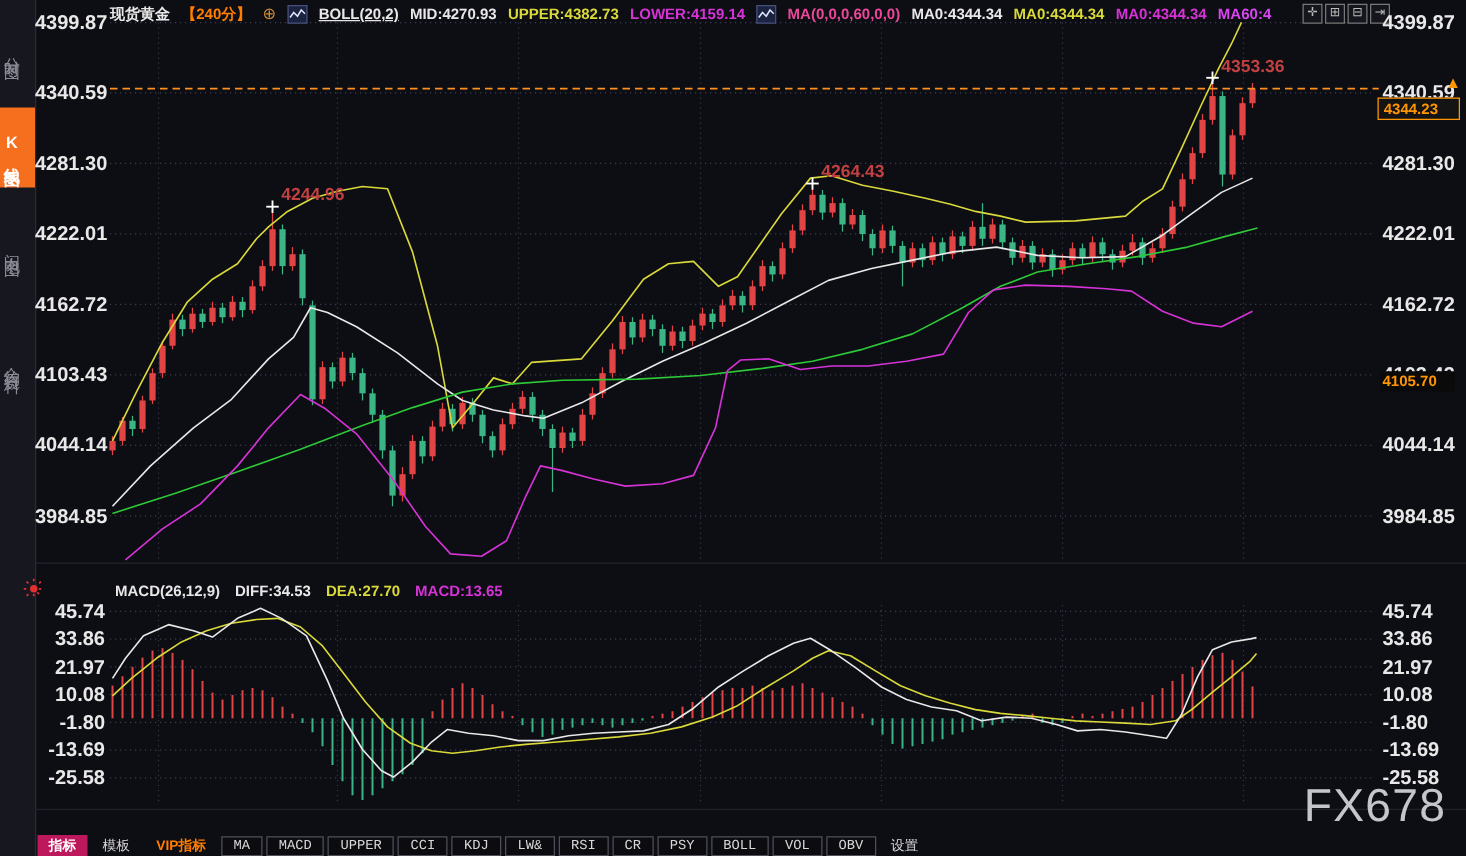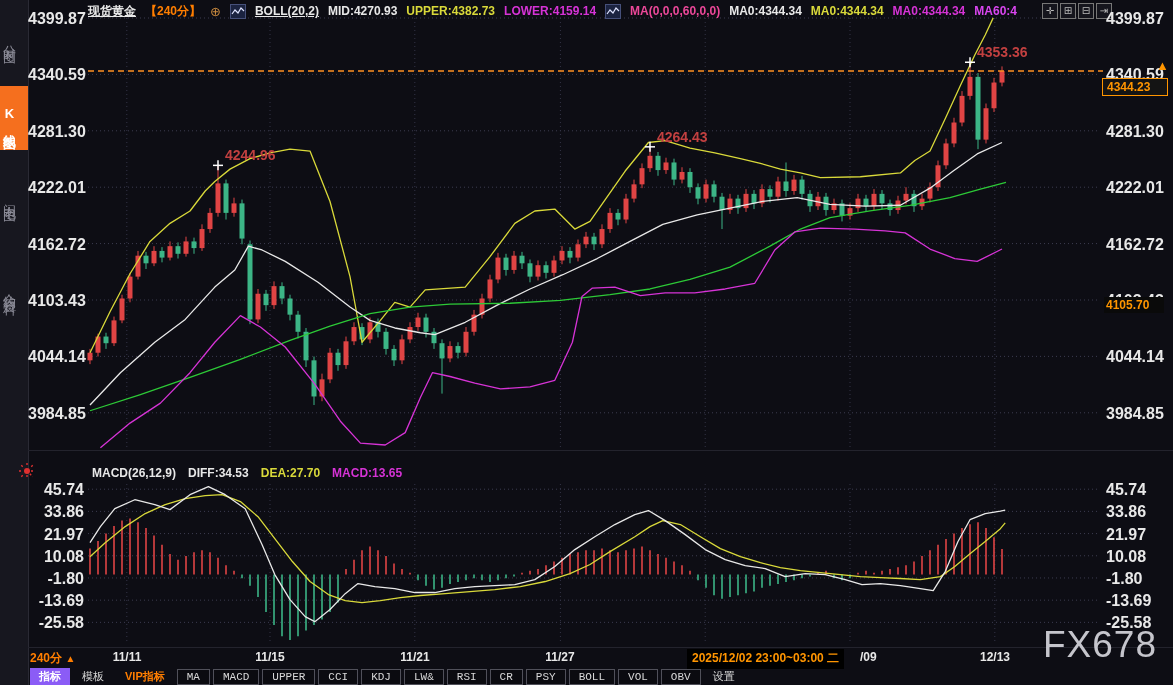--- a/index.html
+++ b/index.html
@@ -40,21 +40,21 @@
   #period-sel{position:absolute;left:30px;top:1px;color:#ff7e00;cursor:pointer;}
   #period-sel .arr{font-size:10px;}
   .xlab{position:absolute;top:1px;transform:translateX(-50%);}
   .xlab.raw{transform:none;}
   #x-tooltip{position:absolute;left:687px;top:0px;background:#000;color:#ff9500;
              padding:1px 5px 2px 5px;font-size:12px;font-weight:bold;z-index:4;}
   
   #toolbar{position:absolute;left:30px;top:668px;display:flex;gap:3px;align-items:center;height:17px;}
   .tool-item{font-size:11px;color:#d8d8d8;padding:1px 9px;cursor:pointer;white-space:nowrap;}
   .tool-item.boxed{border:1px solid #50505a;background:#0b0b10;font-family:"Liberation Mono","DejaVu Sans Mono",monospace;}
-  .tool-item.active{background:#8b5cf6;color:#fff;font-weight:bold;}
+  .tool-item.active{background:#be185d;color:#fff;font-weight:bold;}
   .tool-item.vip{color:#ff7e00;font-weight:bold;}
   #watermark{position:absolute;left:1043px;top:624px;font-size:37px;color:#d9d9e0;opacity:.9;
              letter-spacing:1px;z-index:7;}
   #chart-svg{position:absolute;left:0;top:0;}
 </style>
 </head>
 <body>
 
 <div id="app">
   <svg id="chart-svg" width="1173" height="685">
@@ -451,21 +451,21 @@
     </svg>
 
   <div id="sidebar">
       <div class="side-tab" style="top: 6px; height: 66px;">分时图</div>
       <div class="side-tab active" style="top: 86px; height: 64px;">K线图</div>
       <div class="side-tab" style="top: 164px; height: 66px;">闪电图</div>
       <div class="side-tab" style="top: 244px; height: 90px;">合约资料</div>
     </div>
 
   <div id="topbar">
-      <span class="tb-seg" style="color: rgb(232, 232, 232); text-decoration: underline;">现货黄金</span>
+      <span class="tb-seg" style="color: rgb(232, 232, 232);">现货黄金</span>
       <span class="tb-seg" style="color: rgb(255, 126, 0);">【240分】</span>
       <span class="target-icon">⊕</span>
       <span class="mini-ind-icon"><svg width="14" height="13">
           <polyline points="1,9 4,5 7,8 10,3 13,6" fill="none" stroke="#dfe4ff" stroke-width="1.2"></polyline>
         </svg></span>
       <span class="tb-seg" style="color: rgb(232, 232, 232); text-decoration: underline;">BOLL(20,2)</span>
       <span class="tb-seg" style="color: rgb(232, 232, 232);">MID:4270.93</span>
       <span class="tb-seg" style="color: rgb(217, 217, 58);">UPPER:4382.73</span>
       <span class="tb-seg" style="color: rgb(214, 51, 214);">LOWER:4159.14</span>
       <span class="mini-ind-icon"><svg width="14" height="13">
@@ -540,33 +540,20 @@
   <div id="macd-header">
     <span style="color:#e8e8e8;">MACD(26,12,9)</span>
     <span style="color:#e8e8e8;">DIFF:34.53</span>
     <span style="color:#d9d93a;">DEA:27.70</span>
     <span style="color:#d633d6;">MACD:13.65</span>
   </div>
 
   <div class="hdiv" style="top:450px"></div>
   <div class="hdiv" style="top:647px"></div>
 
-  <div id="xaxis-row">
-    <span id="period-sel">
-      <span>240分</span>
-      <span class="arr">▲</span>
-    </span>
-    <span id="x-tooltip">2025/12/02 23:00~03:00 二</span>
-  <span class="xlab" style="left: 127px;">11/11</span>
-      <span class="xlab" style="left: 270px;">11/15</span>
-      <span class="xlab" style="left: 415px;">11/21</span>
-      <span class="xlab" style="left: 560px;">11/27</span>
-      <span class="xlab raw" style="left: 860px;">/09</span>
-      <span class="xlab" style="left: 995px;">12/13</span>
-    </div>
 
   <div id="toolbar">
       <span class="tool-item active">指标</span>
       <span class="tool-item plain">模板</span>
       <span class="tool-item vip">VIP指标</span>
       <span class="tool-item boxed">MA</span>
       <span class="tool-item boxed">MACD</span>
       <span class="tool-item boxed">UPPER</span>
       <span class="tool-item boxed">CCI</span>
       <span class="tool-item boxed">KDJ</span>

